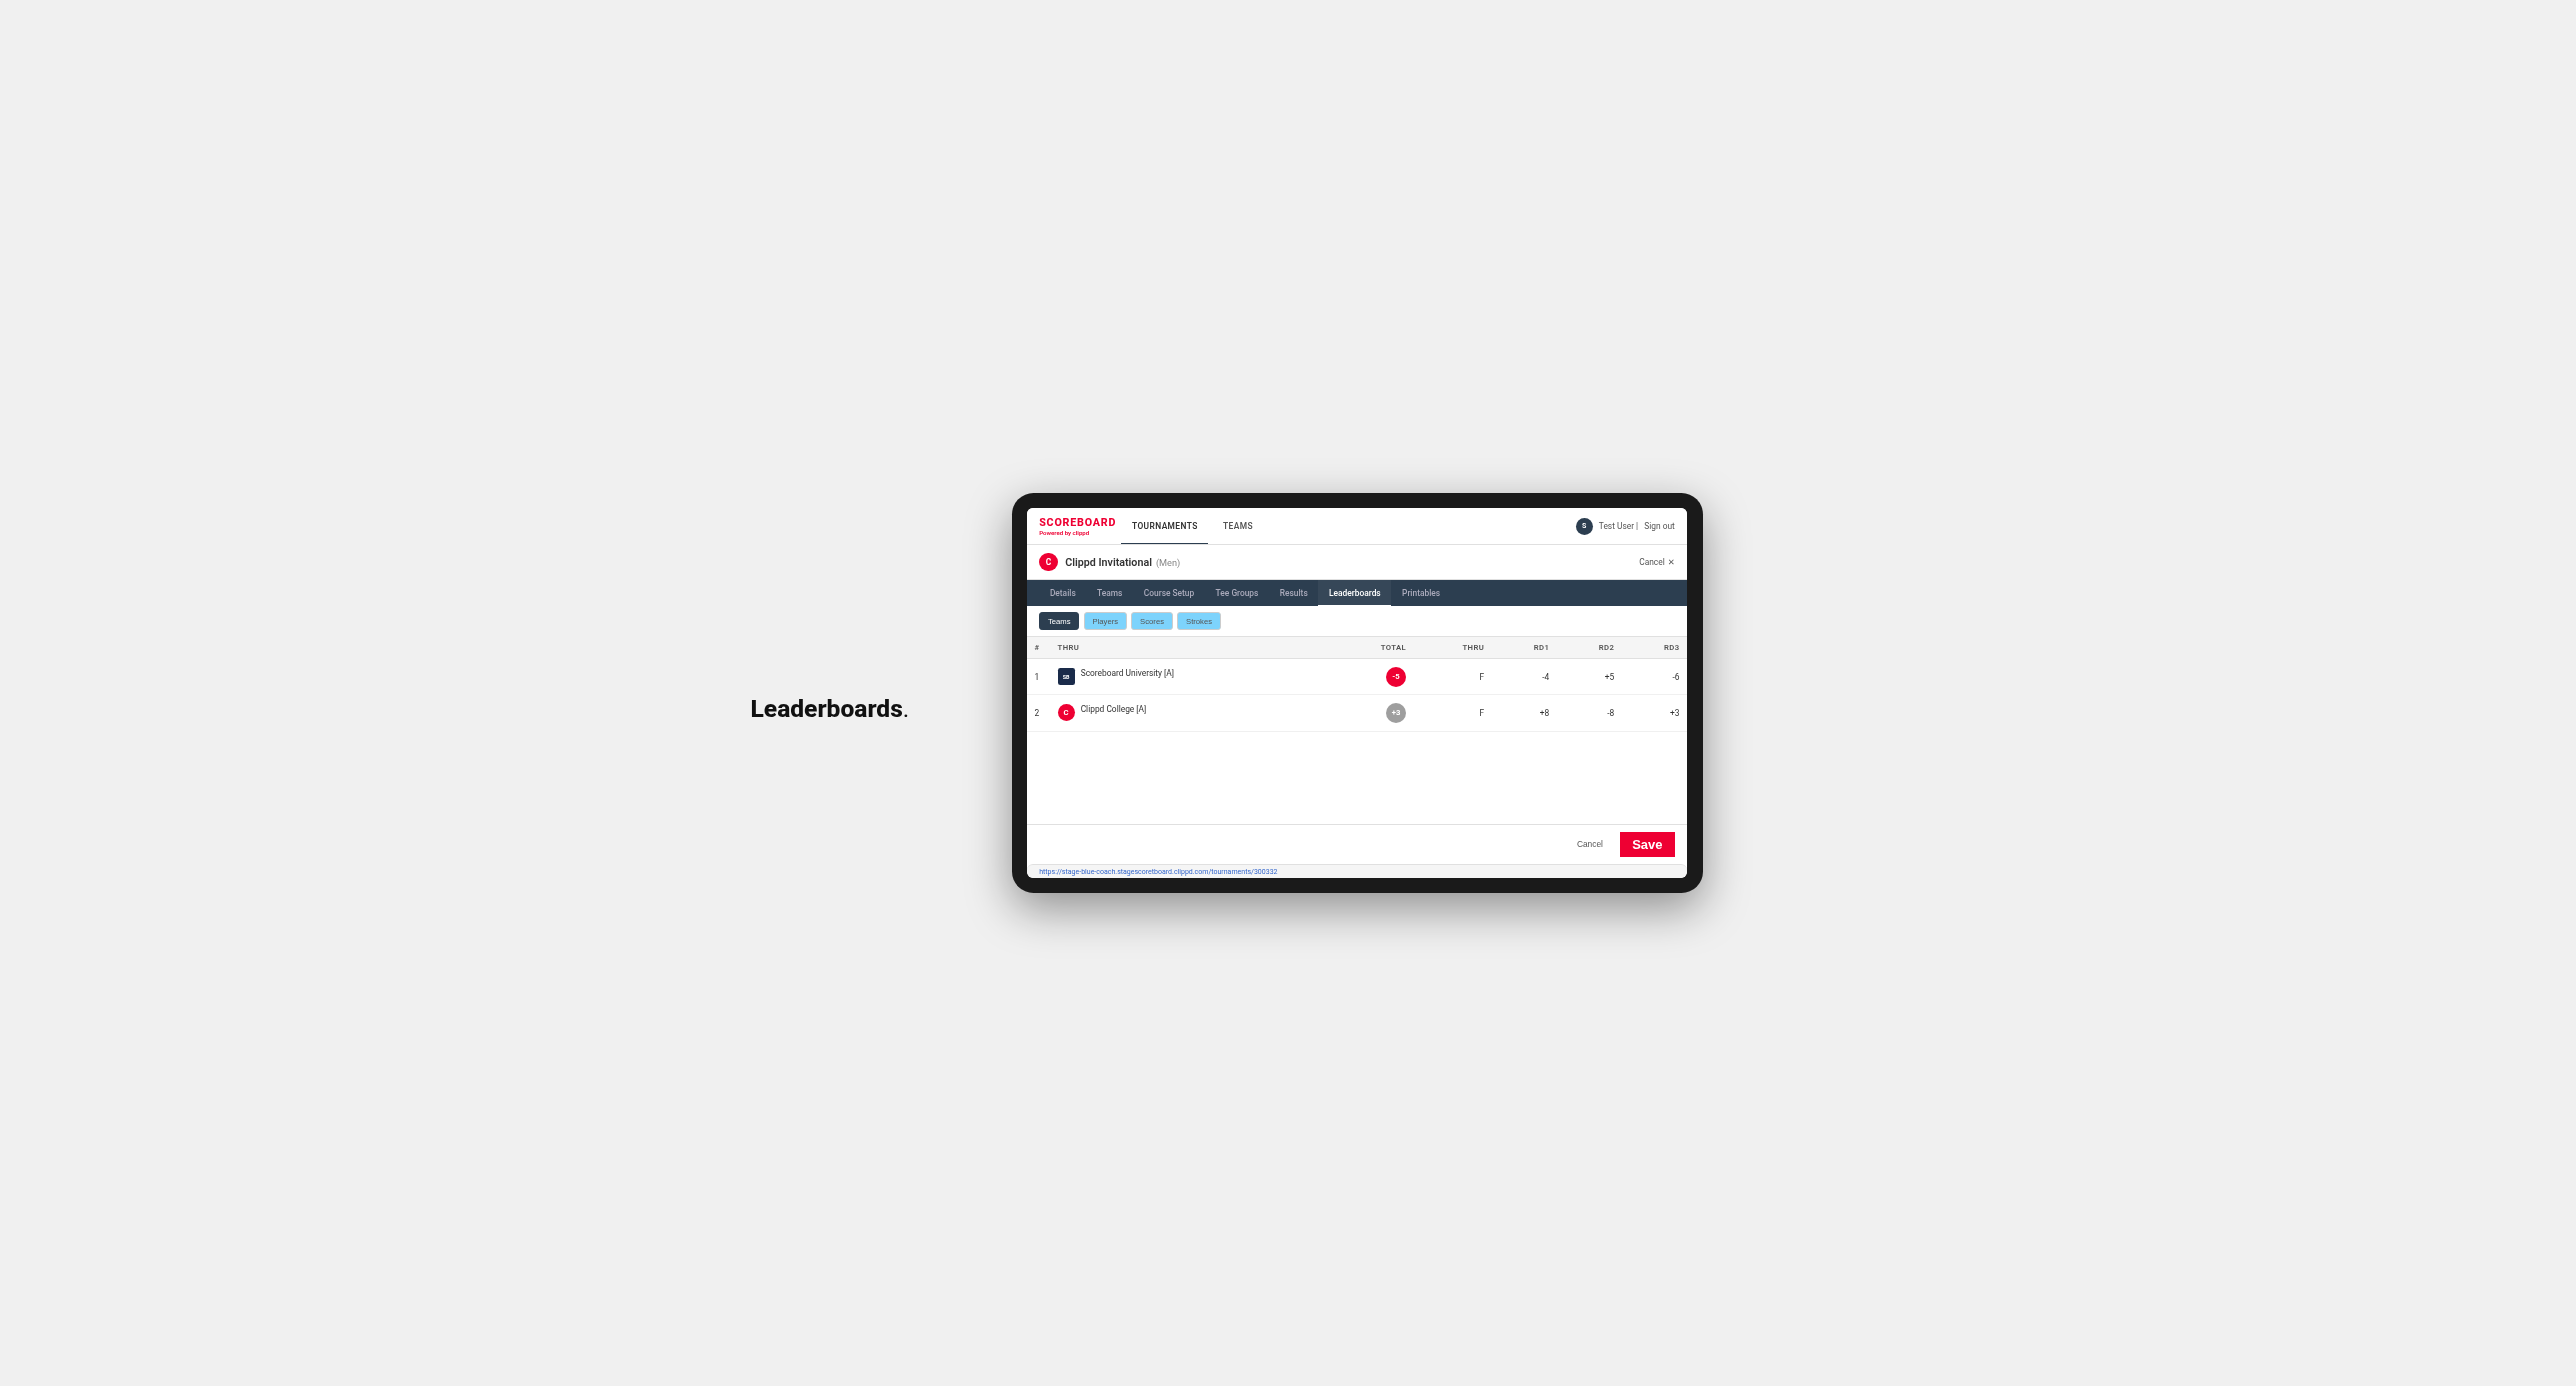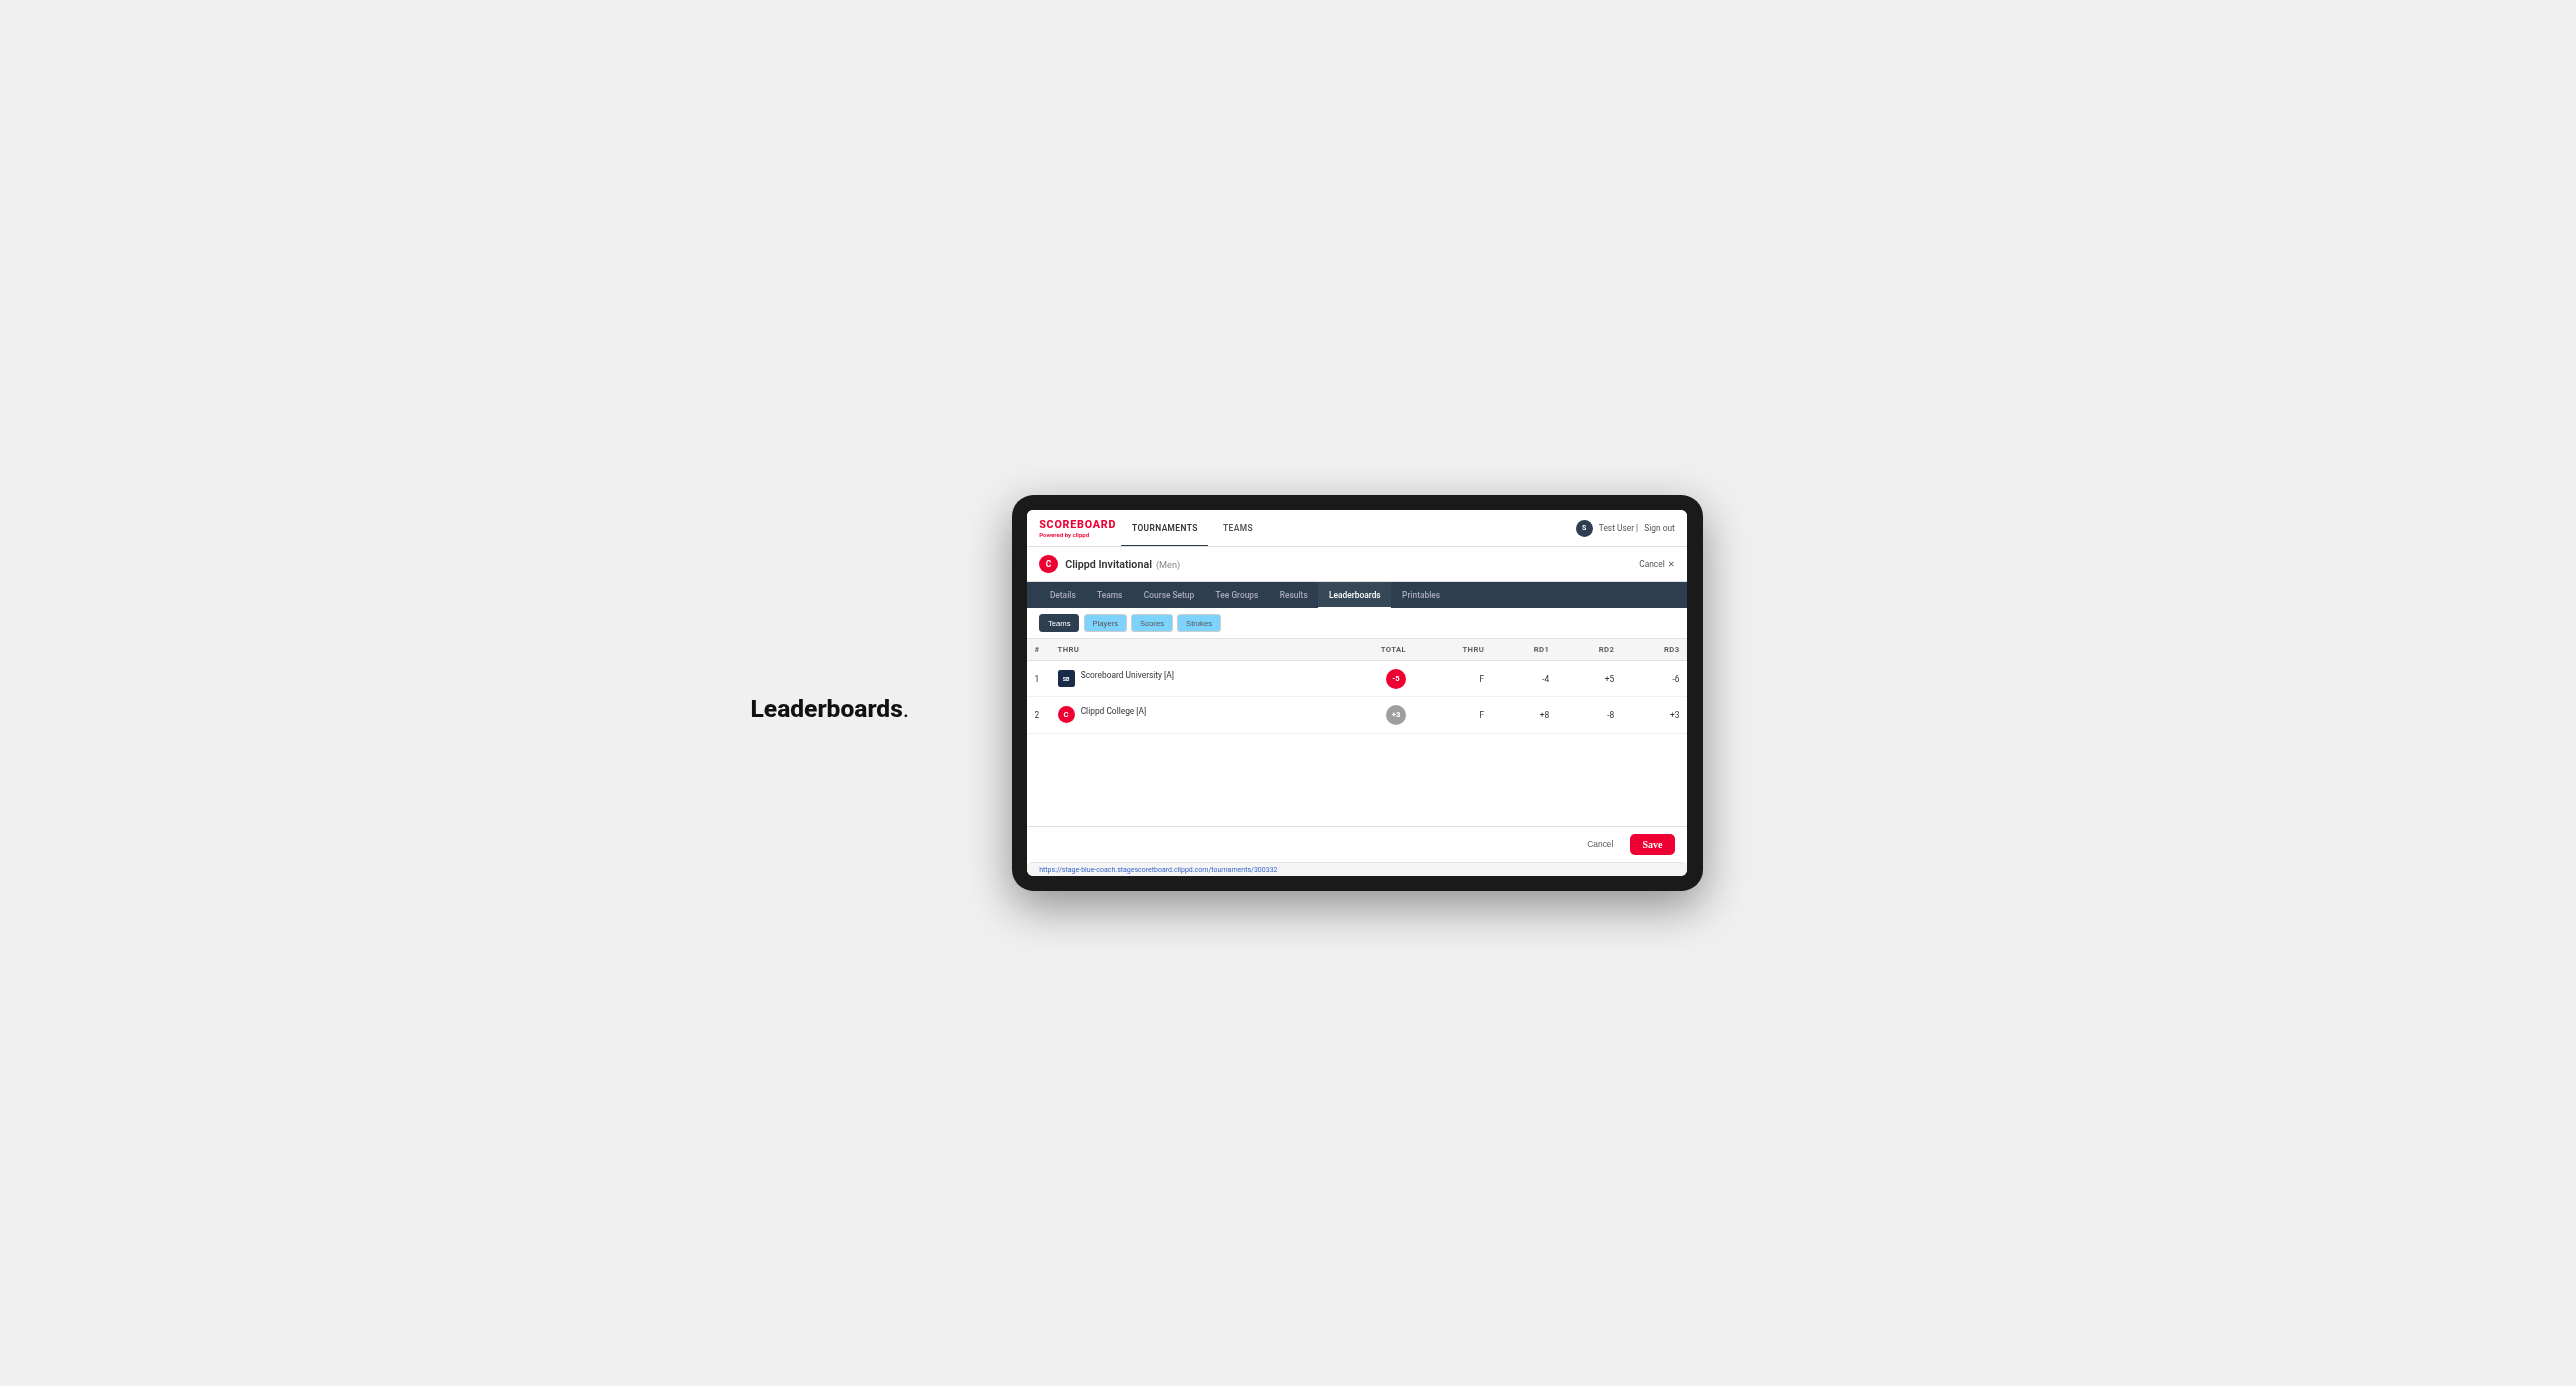--- a/index.html
+++ b/index.html
@@ -343,29 +343,28 @@
     .btn-cancel {
       font-size: 8.4px;
       color: #555;
       background: #fff;
       border: none;
       cursor: pointer;
       padding: 4.6px 9.2px;
     }
 
     .btn-save {
-      font-size: 10px;
+      font-size: 13px;
       font-weight: 600;
       color: #fff;
       background: #e03;
       border: none;
-      border-radius: 5px;
+      border-radius: 0;
       cursor: pointer;
       padding: 4.6px 12.3px;
-      font-family: Liberation Serif, serif;
     }
 
     
     .status-bar {
       background: #f5f5f5;
       padding: 2.3px 12.3px;
       font-size: 7px;
       color: #3366cc;
       border-top: 0.8px solid #e0e0e0;
       border-radius: 6px;

